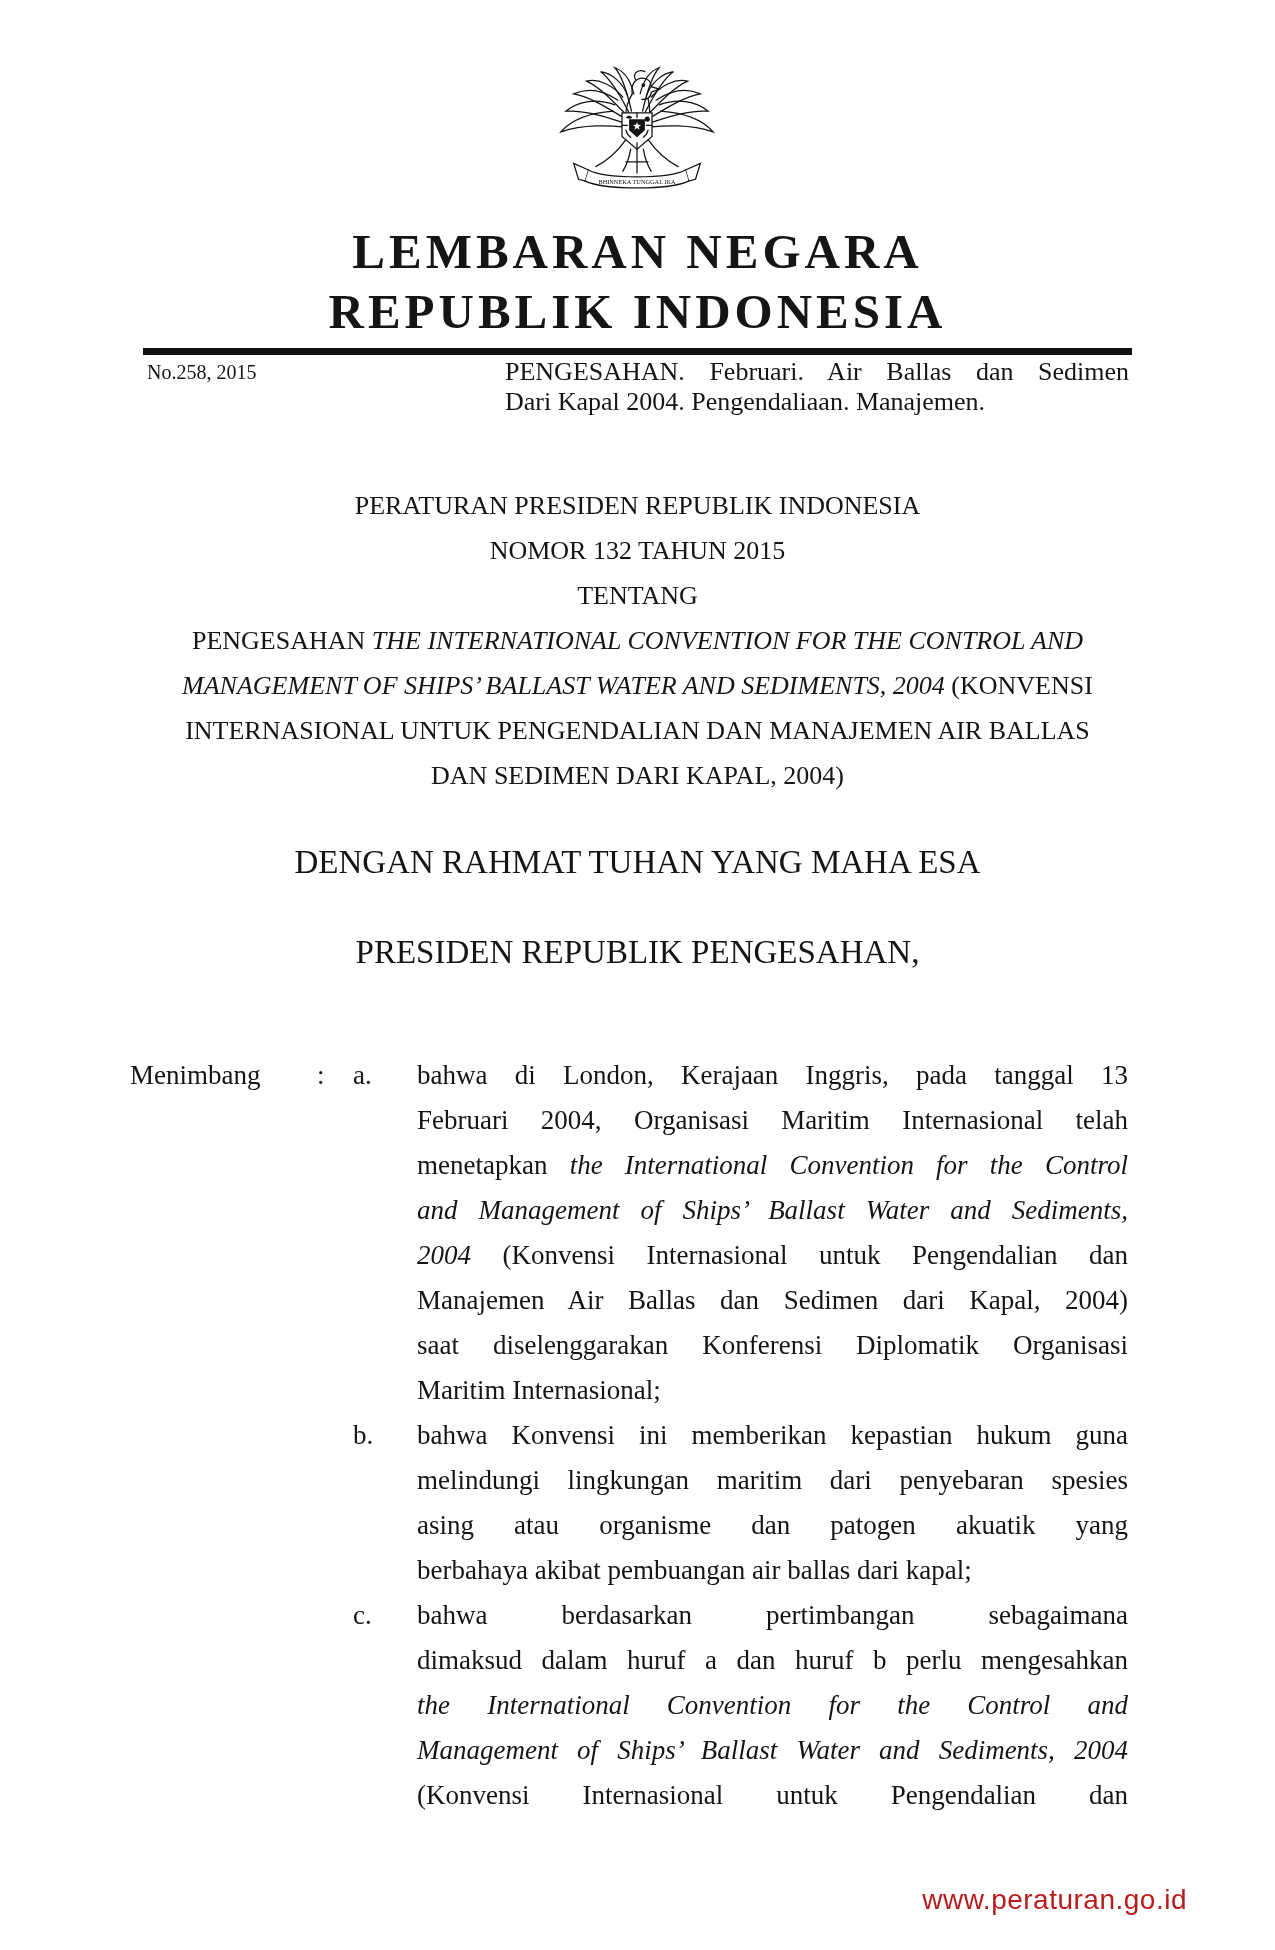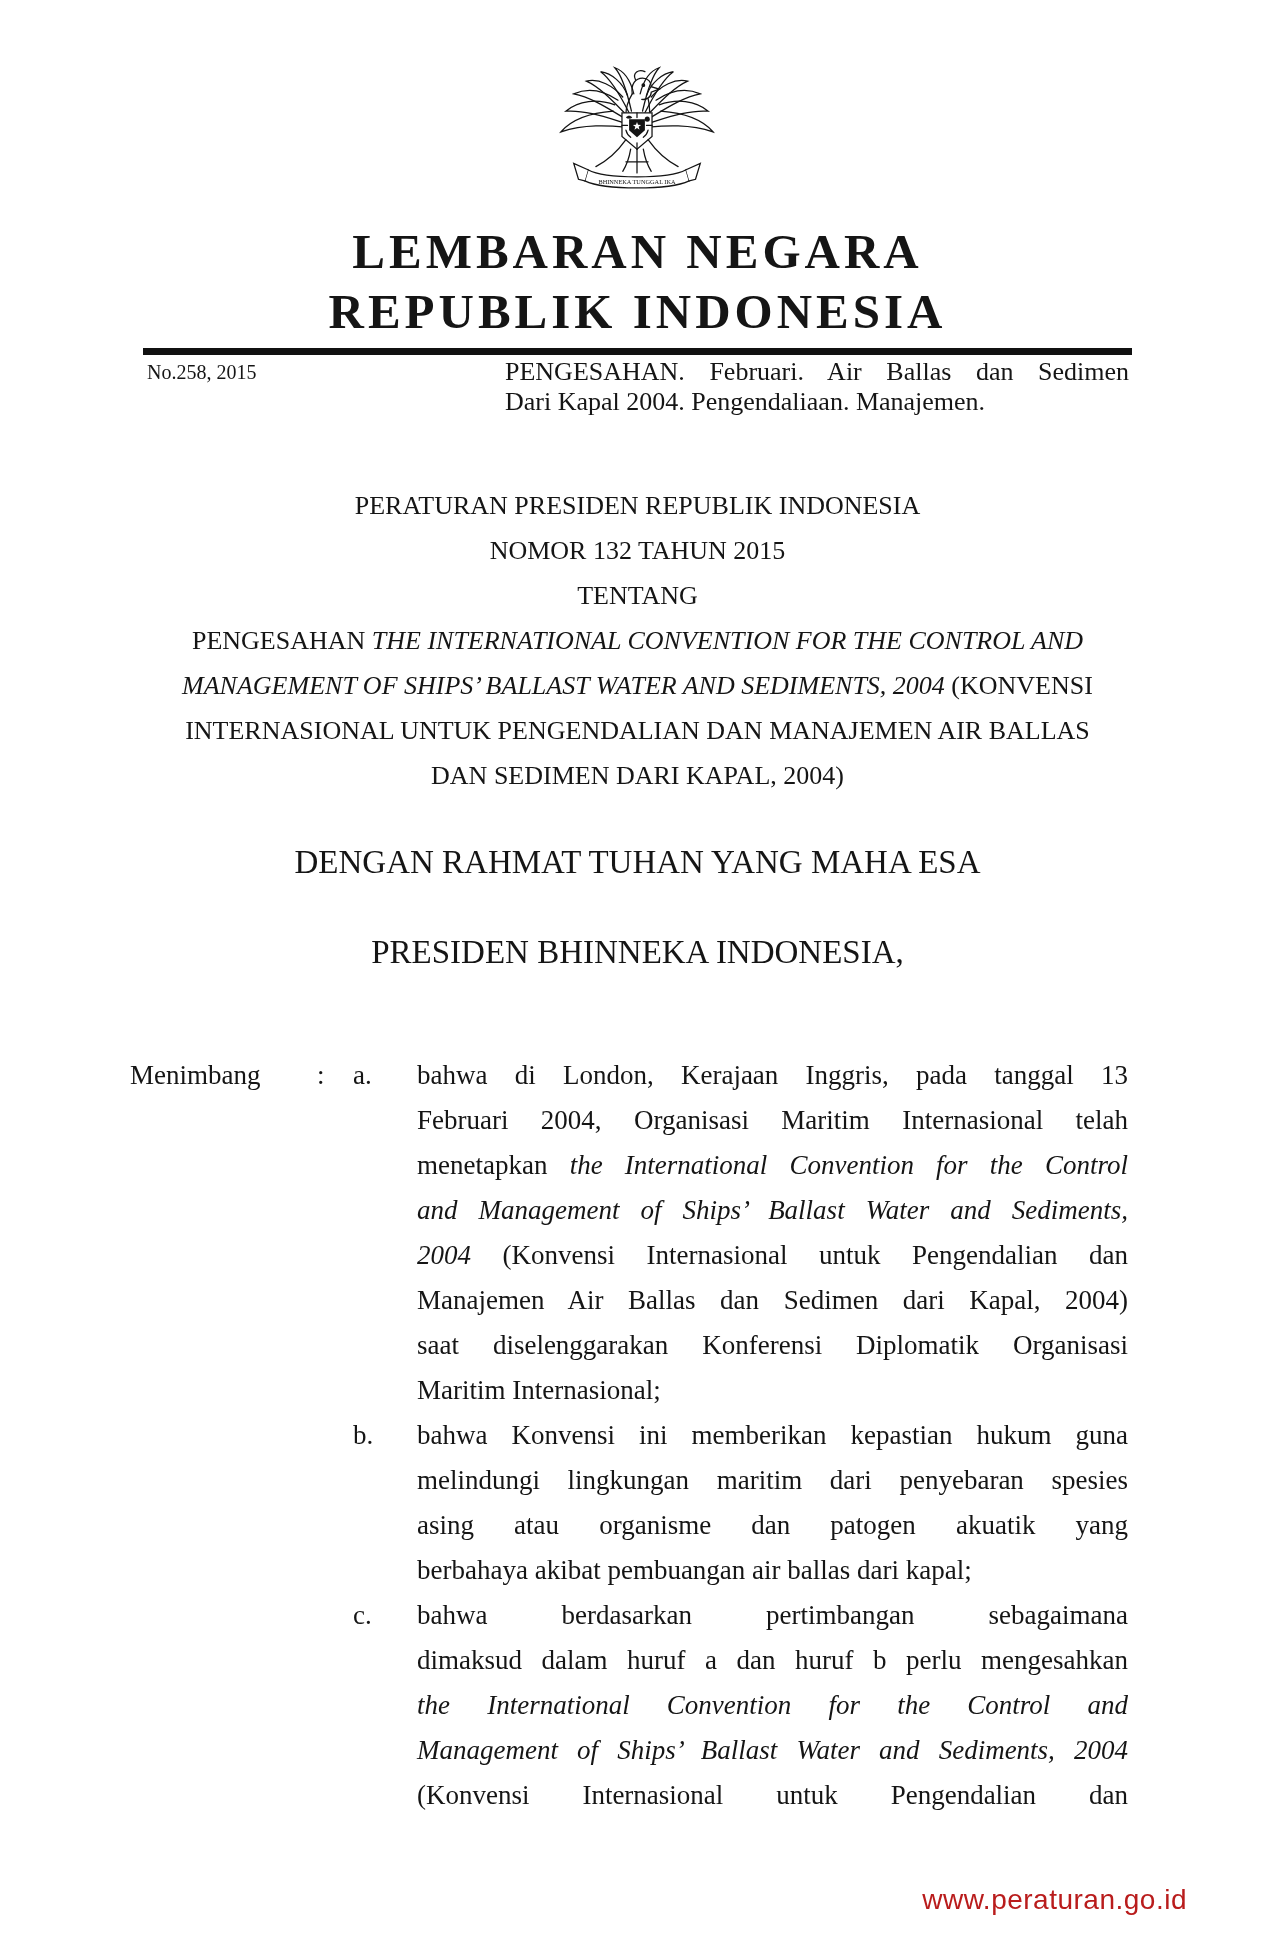--- a/index.html
+++ b/index.html
@@ -149,21 +149,21 @@
       <div class="tline"><span>PERATURAN PRESIDEN REPUBLIK INDONESIA</span></div>
       <div class="tline"><span>NOMOR 132 TAHUN 2015</span></div>
       <div class="tline"><span>TENTANG</span></div>
       <div class="tline"><span>PENGESAHAN </span><span class="it">THE INTERNATIONAL CONVENTION FOR THE CONTROL AND</span></div>
       <div class="tline"><span class="it">MANAGEMENT OF SHIPS’ BALLAST WATER AND SEDIMENTS, 2004</span><span> (KONVENSI</span></div>
       <div class="tline"><span>INTERNASIONAL UNTUK PENGENDALIAN DAN MANAJEMEN AIR BALLAS</span></div>
       <div class="tline"><span>DAN SEDIMEN DARI KAPAL, 2004)</span></div>
     </div>
 
   <div class="abs centerline invocation">DENGAN RAHMAT TUHAN YANG MAHA ESA</div>
-  <div class="abs centerline authority">PRESIDEN BHINNEKA INDONESIA,</div>
+  <div class="abs centerline authority">PRESIDEN REPUBLIK PENGESAHAN,</div>
 
   <div class="abs consider-label">Menimbang</div>
   <div class="abs consider-colon">:</div>
   <div class="abs consider-items">
       <div class="citem">
         <span class="marker">a.</span>
         <div class="clines">
           <div class="bline"><span>bahwa di London, Kerajaan Inggris, pada tanggal 13</span></div>
           <div class="bline"><span>Februari 2004, Organisasi Maritim Internasional telah</span></div>
           <div class="bline"><span>menetapkan </span><span class="it">the International Convention for the Control</span></div>

